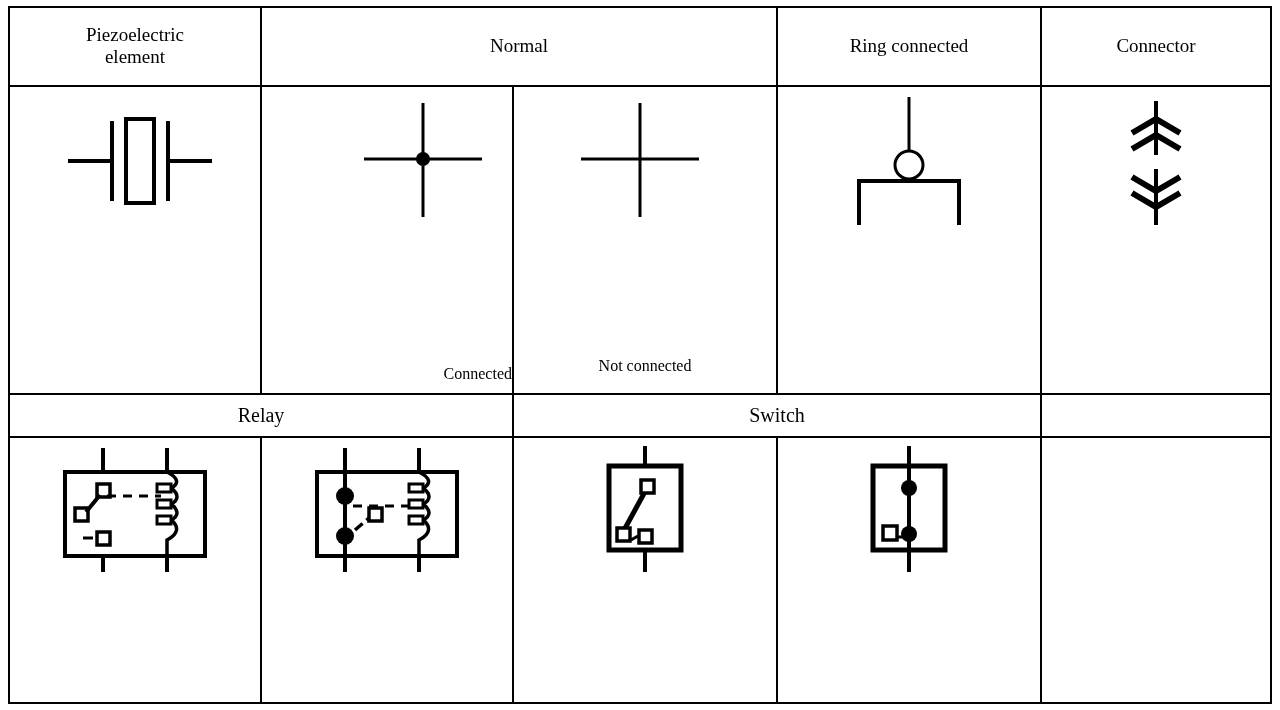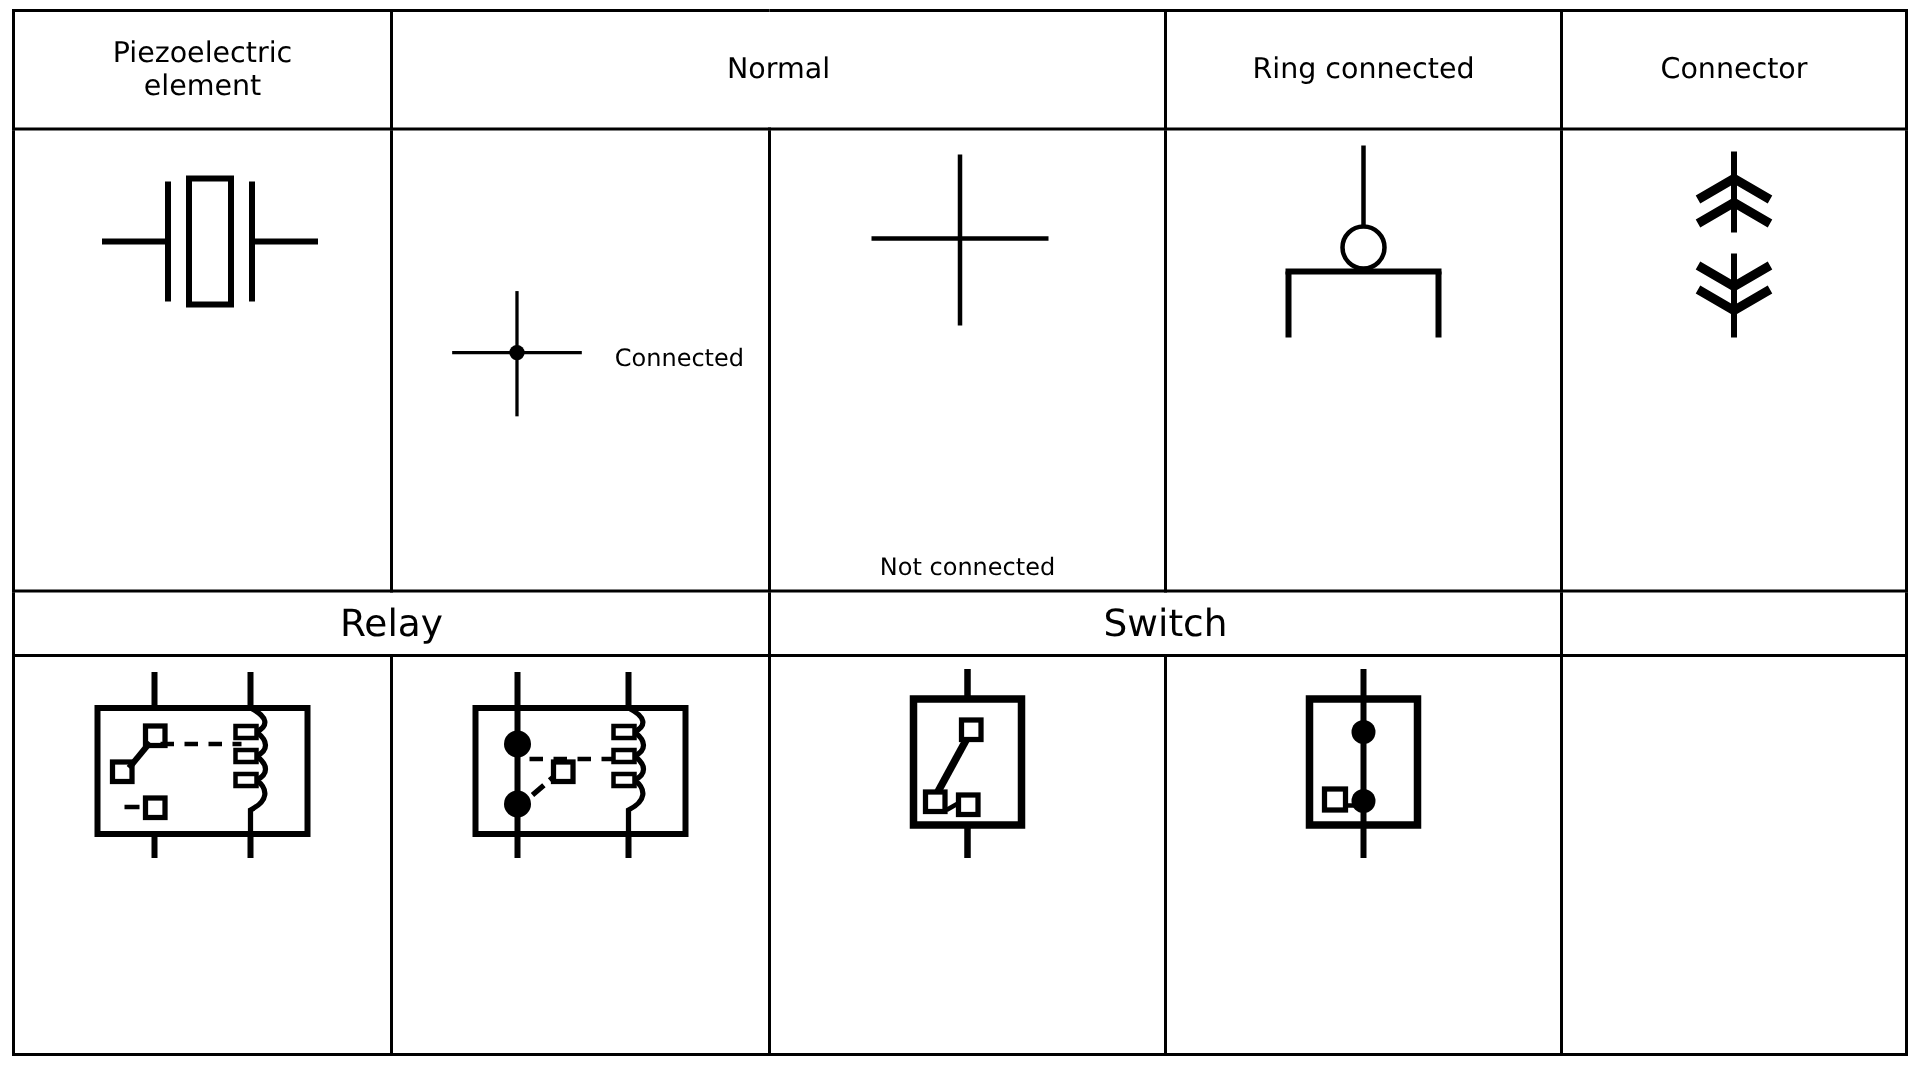--- a/index.html
+++ b/index.html
@@ -10,30 +10,31 @@
     overflow:hidden;
   }
   .sheet{position:relative;width:1280px;height:710px;background:#fff;}
 
   table.symtable{
     position:absolute;
     left:8px; top:6px;
     width:1264px; height:698px;
     border-collapse:collapse;
     table-layout:fixed;
+    font-family:Liberation Serif, serif;
   }
   table.symtable td{
     border:2px solid #000;
     padding:0;
     text-align:center;
     vertical-align:middle;
     background:#fff;
   }
   .hdr{ height:72px; font-size:19px; line-height:1.18; }
-  .band{ height:40px; font-size:25px; }
+  .band{ height:40px; font-size:20px; }
   .symrow-1{ height:290px; }
   .symrow-2{ height:250px; }
   .lblrow{ height:46px; font-size:19px; }
 
   .cellwrap{
     position:relative;
     width:100%;
     height:100%;
     display:flex;
     align-items:center;
@@ -85,34 +86,34 @@
 
             <line x1="148" y1="28" x2="148" y2="108"></line>
 
             <line x1="148" y1="68" x2="192" y2="68"></line>
           </g>
         </svg>
       </div>
     </td>
 
     <td>
-      <div class="cellwrap" style="flex-direction:row;justify-content:space-between;padding:6px 16px 10px;box-sizing:border-box;">
+      <div class="cellwrap" style="flex-direction:column;justify-content:space-between;padding:6px 0 10px;box-sizing:border-box;align-items:flex-end;">
         <svg width="180" height="140" viewBox="0 0 180 140">
           <g stroke="#000" stroke-width="3" fill="none">
             <line x1="32" y1="66" x2="150" y2="66"></line>
             <line x1="91" y1="10" x2="91" y2="124"></line>
           </g>
           <circle cx="91" cy="66" r="7" fill="#000" stroke="none"></circle>
         </svg>
         <span class="lbltext">Connected</span>
       </div>
     </td>
 
     <td>
-      <div class="cellwrap" style="flex-direction:column;justify-content:space-between;padding:6px 0 6px;box-sizing:border-box;">
+      <div class="cellwrap" style="flex-direction:column;justify-content:space-between;padding:6px 0 18px;box-sizing:border-box;">
         <svg width="180" height="140" viewBox="0 0 180 140">
           <g stroke="#000" stroke-width="3" fill="none">
             <line x1="26" y1="66" x2="144" y2="66"></line>
             <line x1="85" y1="10" x2="85" y2="124"></line>
           </g>
         </svg>
         <span class="lbltext">Not connected</span>
       </div>
     </td>
 

